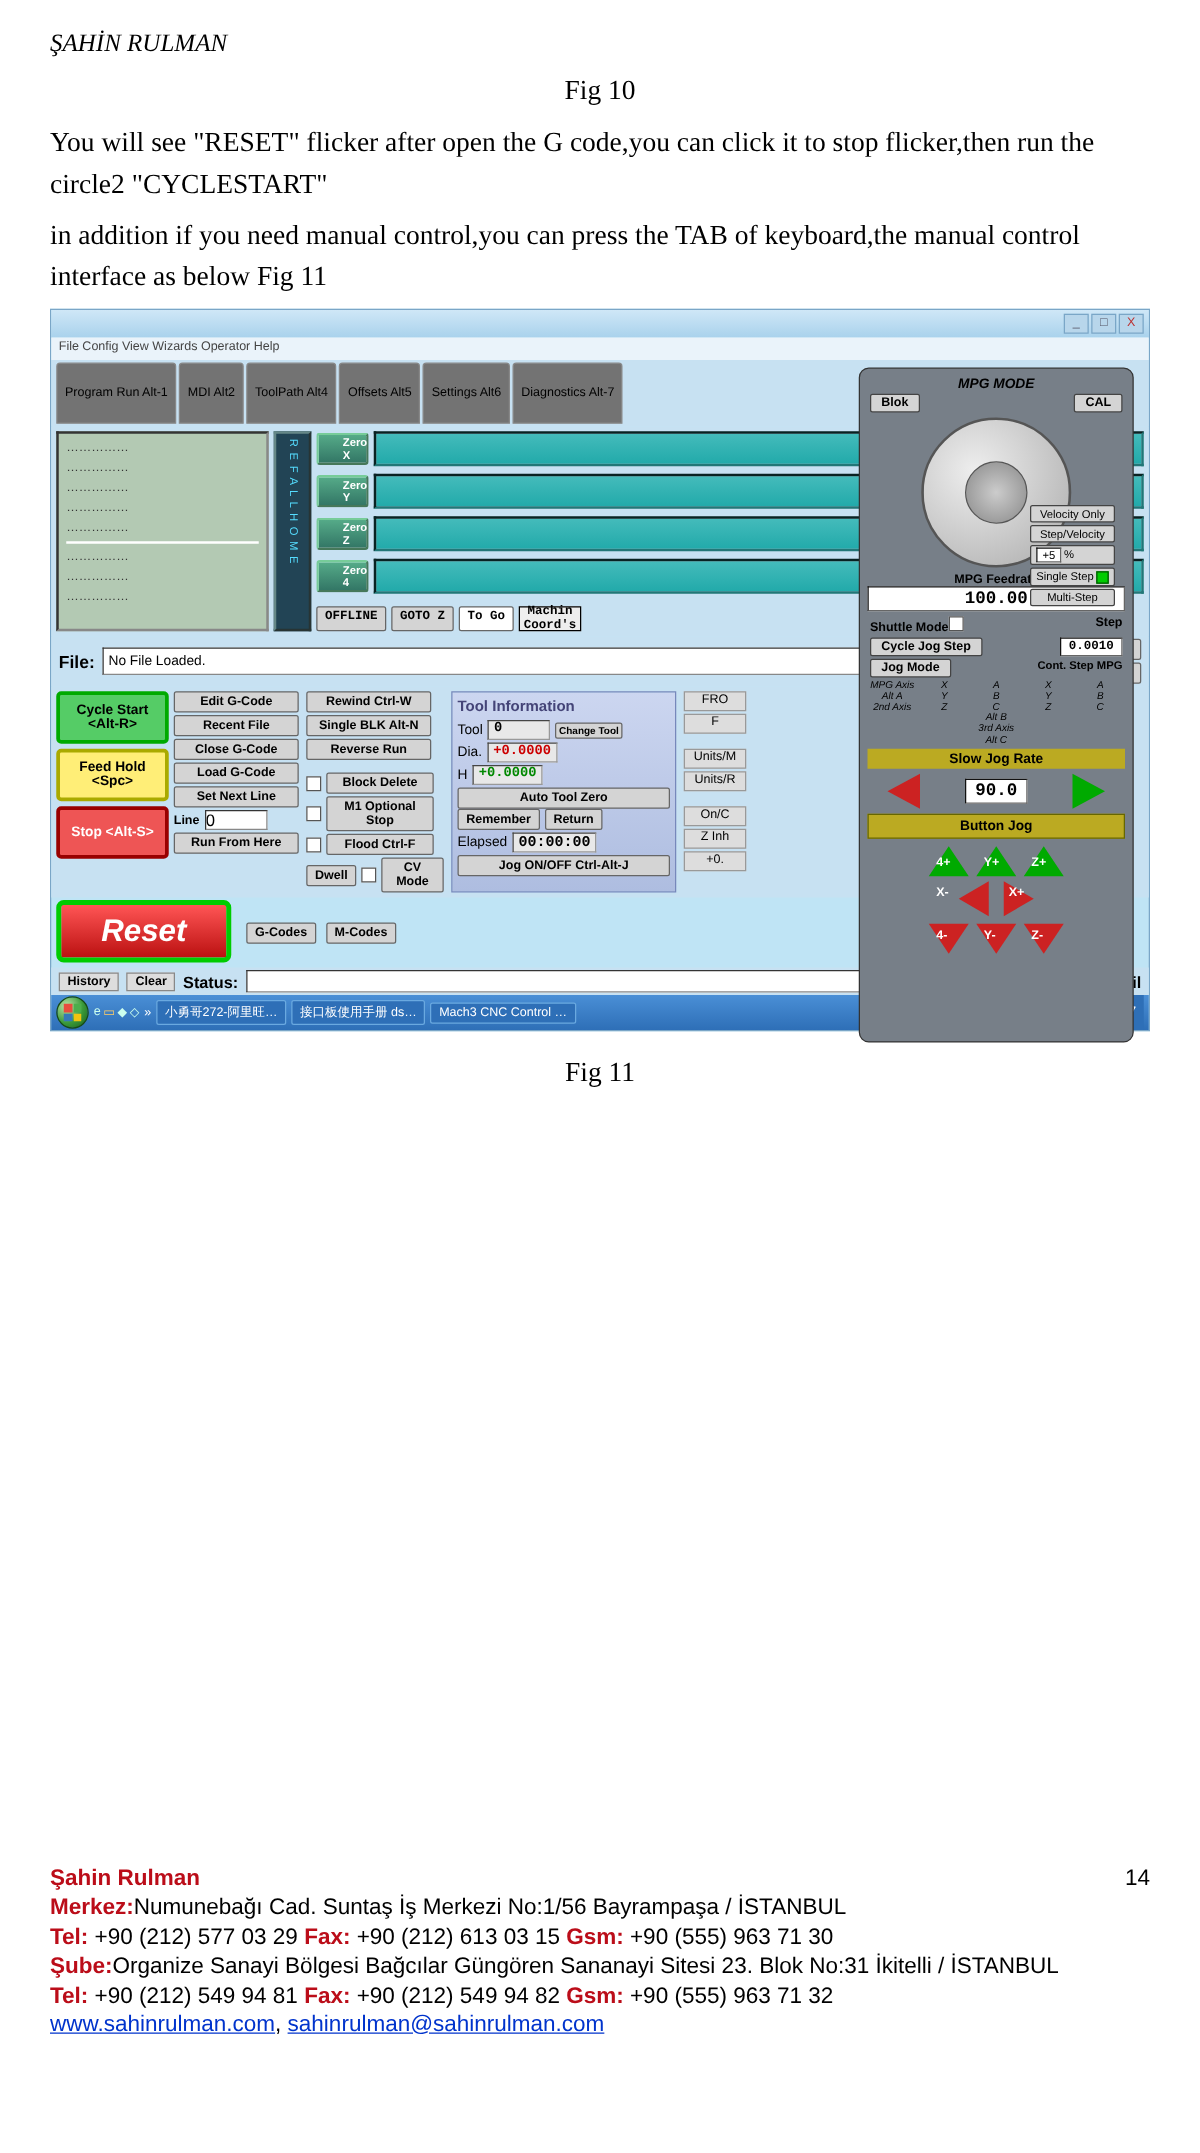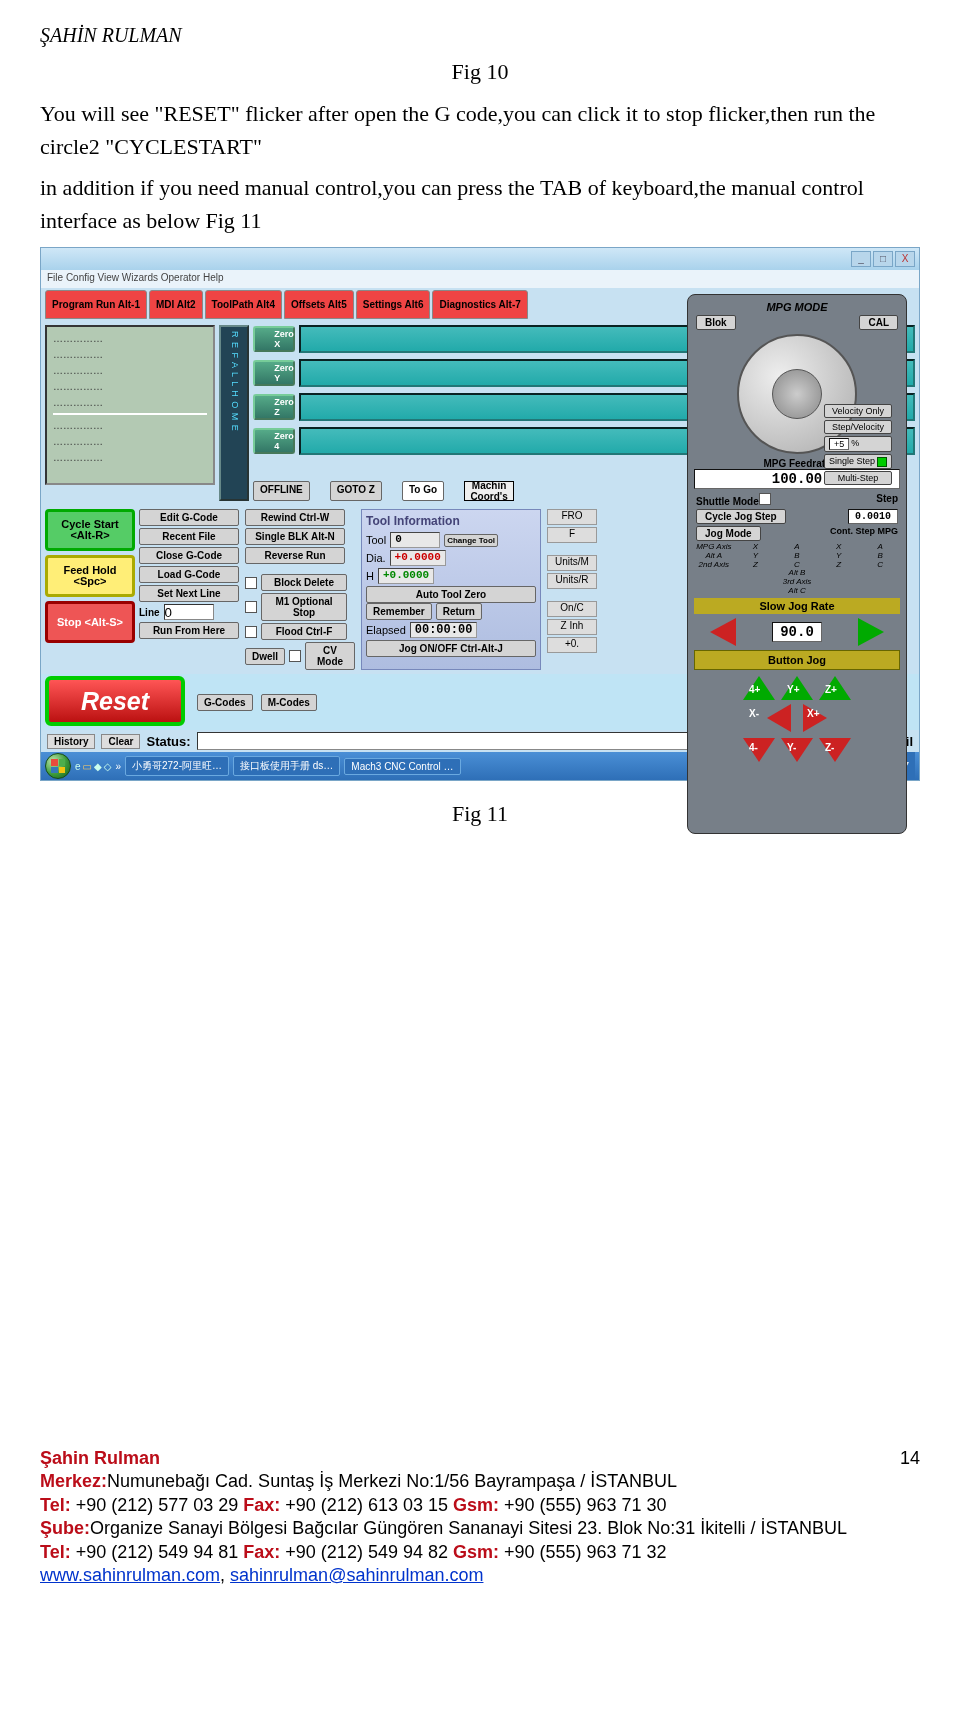--- a/index.html
+++ b/index.html
@@ -31,26 +31,26 @@
     align-items: center;
     justify-content: flex-end;
     padding: 0 4px;
     gap: 2px;
   }
   .titlebar .tb-btn { width: 20px; height: 16px; background: #b8d6eb; border: 1px solid #7aa6c7; font-size: 10px; text-align:center; line-height:14px; color:#556;}
   .titlebar .tb-btn.x { color:#b33;}
   .menubar { height: 18px; background: #eaf3fa; font-size: 10px; padding: 2px 6px; color:#444;}
   .tabbar { display: flex; gap: 2px; padding: 2px 4px; background:#c7e1f2;}
   .tabbar .tab {
-    background: #ef4444;
+    background: #737373;
     border: 1px solid #888;
     border-radius: 3px 3px 0 0;
-    padding: 8px 6px;
+    padding: 18px 6px;
     font-size: 10px;
-    font-weight: bold;
+    font-weight: normal;
     white-space: nowrap;
   }
   .main-area { display: flex; gap: 4px; padding: 4px; background:#c7e1f2;}
   .gcode-panel {
     width: 170px; height: 160px;
     background: #b3c9b3;
     border: 2px inset #888;
     padding: 6px;
     font-size: 10px;
     color: #333;
@@ -76,21 +76,21 @@
     display:flex; flex-direction:column; align-items:center; justify-content:center;padding-left:20px;
   }
   .dro-row { display: flex; align-items: center; gap: 4px; margin-bottom: 2px;}
   .dro-val {
     flex: 1; height: 28px;
     background: linear-gradient(#4bb,#2aa);
     color: #b00; font-family: 'Courier New', monospace;
     font-weight: bold; font-size: 20px; text-align: right;
     padding: 2px 6px; border: 2px inset #277;
   }
-  .offline-row { display: flex; gap: 20px; margin-top:20px;}
+  .offline-row { display: flex; gap: 4px; margin-top:4px;font-family:Liberation Mono, monospace;}
   .btn-grey {
     background: #d4d4d4; border: 1px solid #666; border-radius:2px;
     font-size: 10px; font-weight:bold; padding: 2px 6px; text-align:center;
   }
   .btn-display {
     background: #eee; border:1px solid #000000; font-size:10px; font-weight:bold;
     height:20px; display:flex; flex-direction:column; align-items:center; justify-content:center;
   }
 
   .file-row { display:flex; align-items:center; gap:6px; padding:2px 6px; background:#c7e1f2;}
@@ -283,20 +283,28 @@
         <div class="btn-grey">GOTO Z</div>
         <div class="btn-grey" style="background:#fff;">To Go</div>
         <div class="btn-display" style="width:50px;">
           <span>Machin</span>
           <span>Coord's</span>
         </div>
       </div>
     </div>
   </div>
 
+  <div class="file-row">
+    <span class="lbl">File:</span>
+    <input value="No File Loaded." style="">
+    <div class="filerow-btns" style="flex-direction:column; gap:2px;">
+      <div class="btn-grey">Load Wizards</div>
+      <div class="btn-grey">Conversational</div>
+    </div>
+  </div>
 
   <div class="lower">
     <div class="left-col">
       <div class="bigbtn cycle">Cycle Start &lt;Alt-R&gt;</div>
       <div class="bigbtn feed">Feed Hold &lt;Spc&gt;</div>
       <div class="bigbtn stop">Stop &lt;Alt-S&gt;</div>
     </div>
     <div class="mid-col">
       <div class="subcol">
         <div class="btn-grey">Edit G-Code</div>

